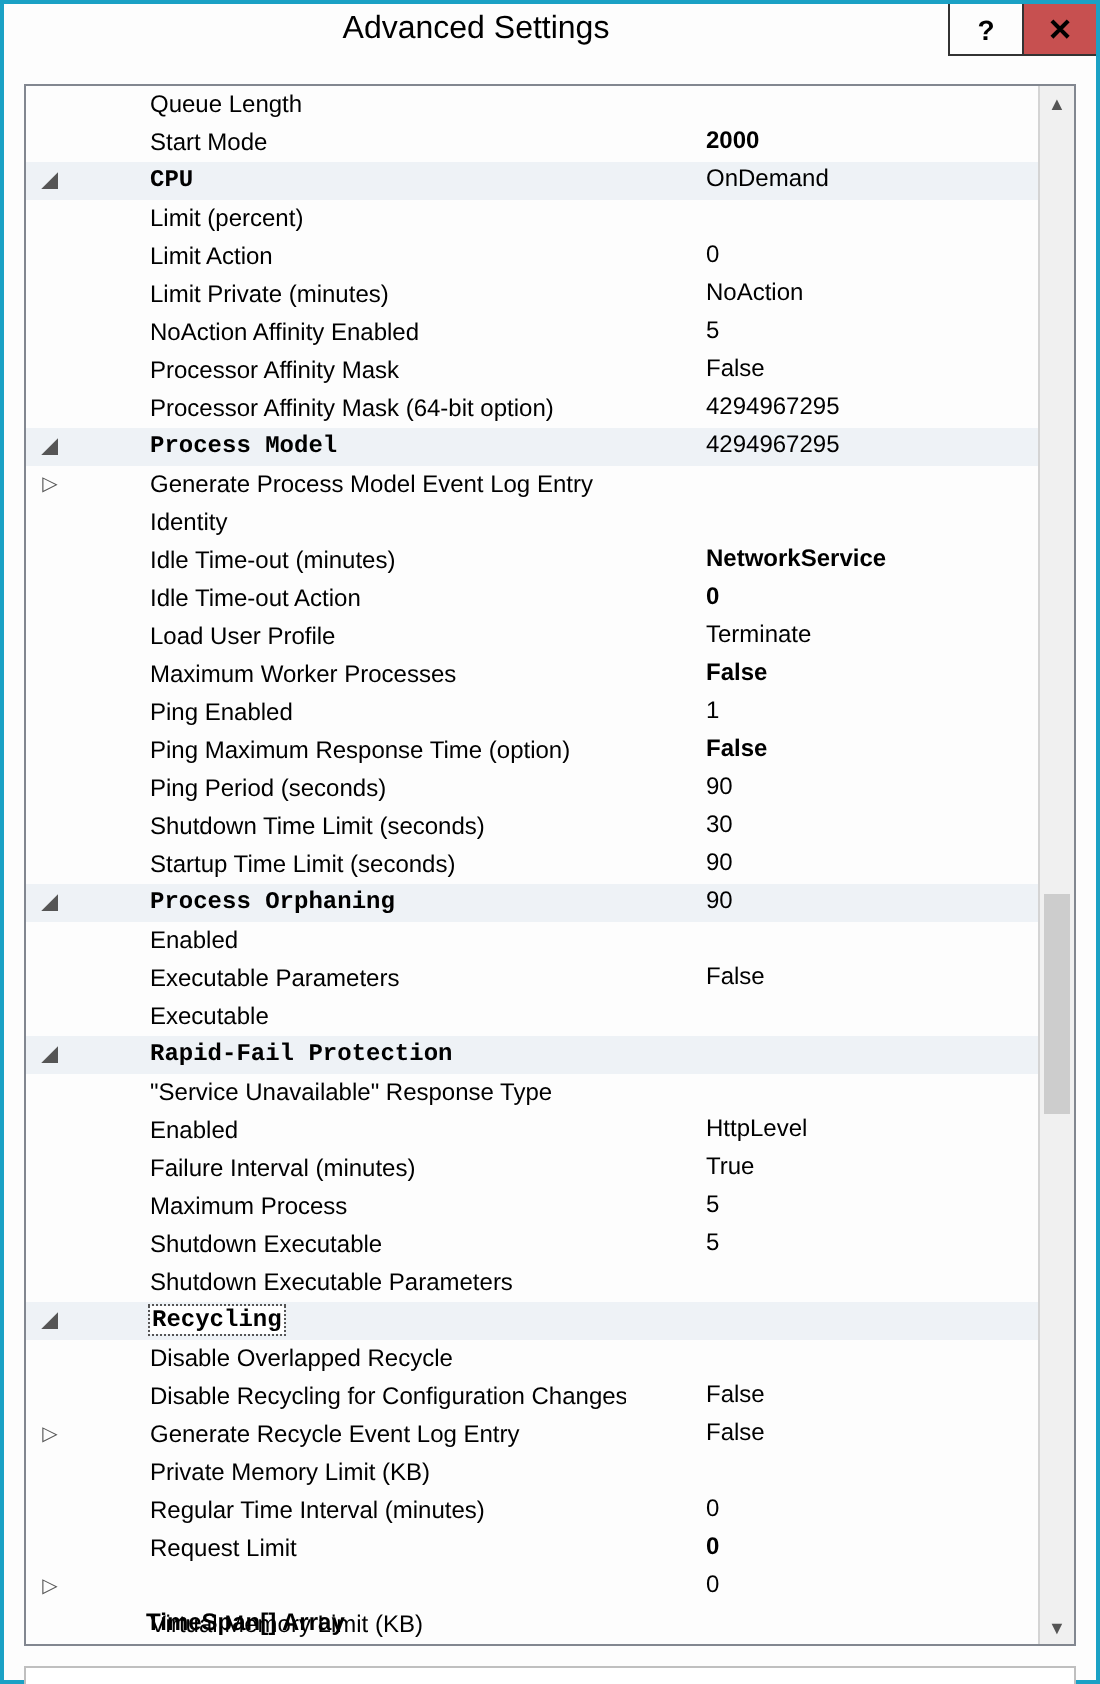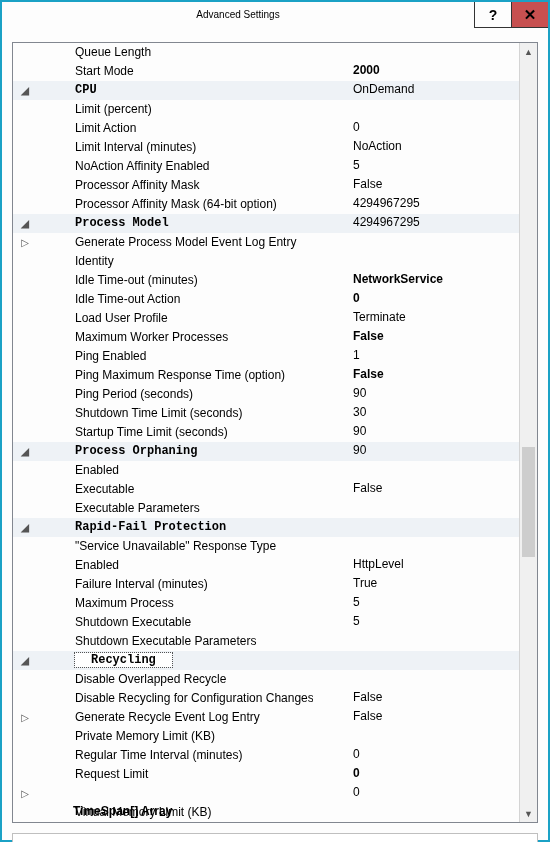--- a/index.html
+++ b/index.html
@@ -23,21 +23,21 @@
     height: 26px;
     background: #fdfdfd;
     display: flex;
     align-items: stretch;
     position: relative;
   }
   .titlebar-title {
     flex: 1;
     text-align: center;
     line-height: 26px;
-    font-size: 10px;
+    font-size: 16px;
   }
   .titlebar-buttons {
     display: flex;
   }
   .titlebar-btn {
     width: 36px;
     border: 1px solid #333;
     border-top: none;
     border-right: none;
     display: flex;
@@ -100,21 +100,21 @@
     flex:1;
     white-space:nowrap;
     overflow:hidden;
     margin-top:36px;
   }
   .row.cat { background:#eef2f6; font-weight:bold;}
   .row.cat .label { flex:1;font-family:Liberation Mono, monospace; }
   .row.selcat .label span.boxed {
     outline:1px dotted #555;
     background:#fff;
-    padding:0 16px;
+    padding:0 1px;
   }
   .bold { font-weight:bold;}
   .scrollbar {
     width:17px;
     flex:0 0 17px;
     border-left:1px solid #d4d4d4;
     background:#f0f0f0;
     position:relative;
   }
   .sb-btn {
@@ -174,21 +174,21 @@
               <div class="label">Limit (percent)</div>
               <div class="value">0</div>
             </div>
             <div class="row">
               <div class="gutter"></div>
               <div class="label">Limit Action</div>
               <div class="value">NoAction</div>
             </div>
             <div class="row">
               <div class="gutter"></div>
-              <div class="label">Limit Interval (minutes)</div>
+              <div class="label">Limit Private (minutes)</div>
               <div class="value">5</div>
             </div>
             <div class="row">
               <div class="gutter"></div>
               <div class="label">NoAction Affinity Enabled</div>
               <div class="value">False</div>
             </div>
             <div class="row">
               <div class="gutter"></div>
               <div class="label">Processor Affinity Mask</div>
@@ -262,26 +262,26 @@
               <div class="gutter">◢</div>
               <div class="label">Process Orphaning</div>
             </div>
             <div class="row">
               <div class="gutter"></div>
               <div class="label">Enabled</div>
               <div class="value">False</div>
             </div>
             <div class="row">
               <div class="gutter"></div>
+              <div class="label">Executable Parameters</div>
+              <div class="value"></div>
+            </div>
+            <div class="row">
+              <div class="gutter"></div>
               <div class="label">Executable</div>
-              <div class="value"></div>
-            </div>
-            <div class="row">
-              <div class="gutter"></div>
-              <div class="label">Executable Parameters</div>
               <div class="value"></div>
             </div>
             <div class="row cat">
               <div class="gutter">◢</div>
               <div class="label">Rapid-Fail Protection</div>
             </div>
             <div class="row">
               <div class="gutter"></div>
               <div class="label">"Service Unavailable" Response Type</div>
               <div class="value">HttpLevel</div>

